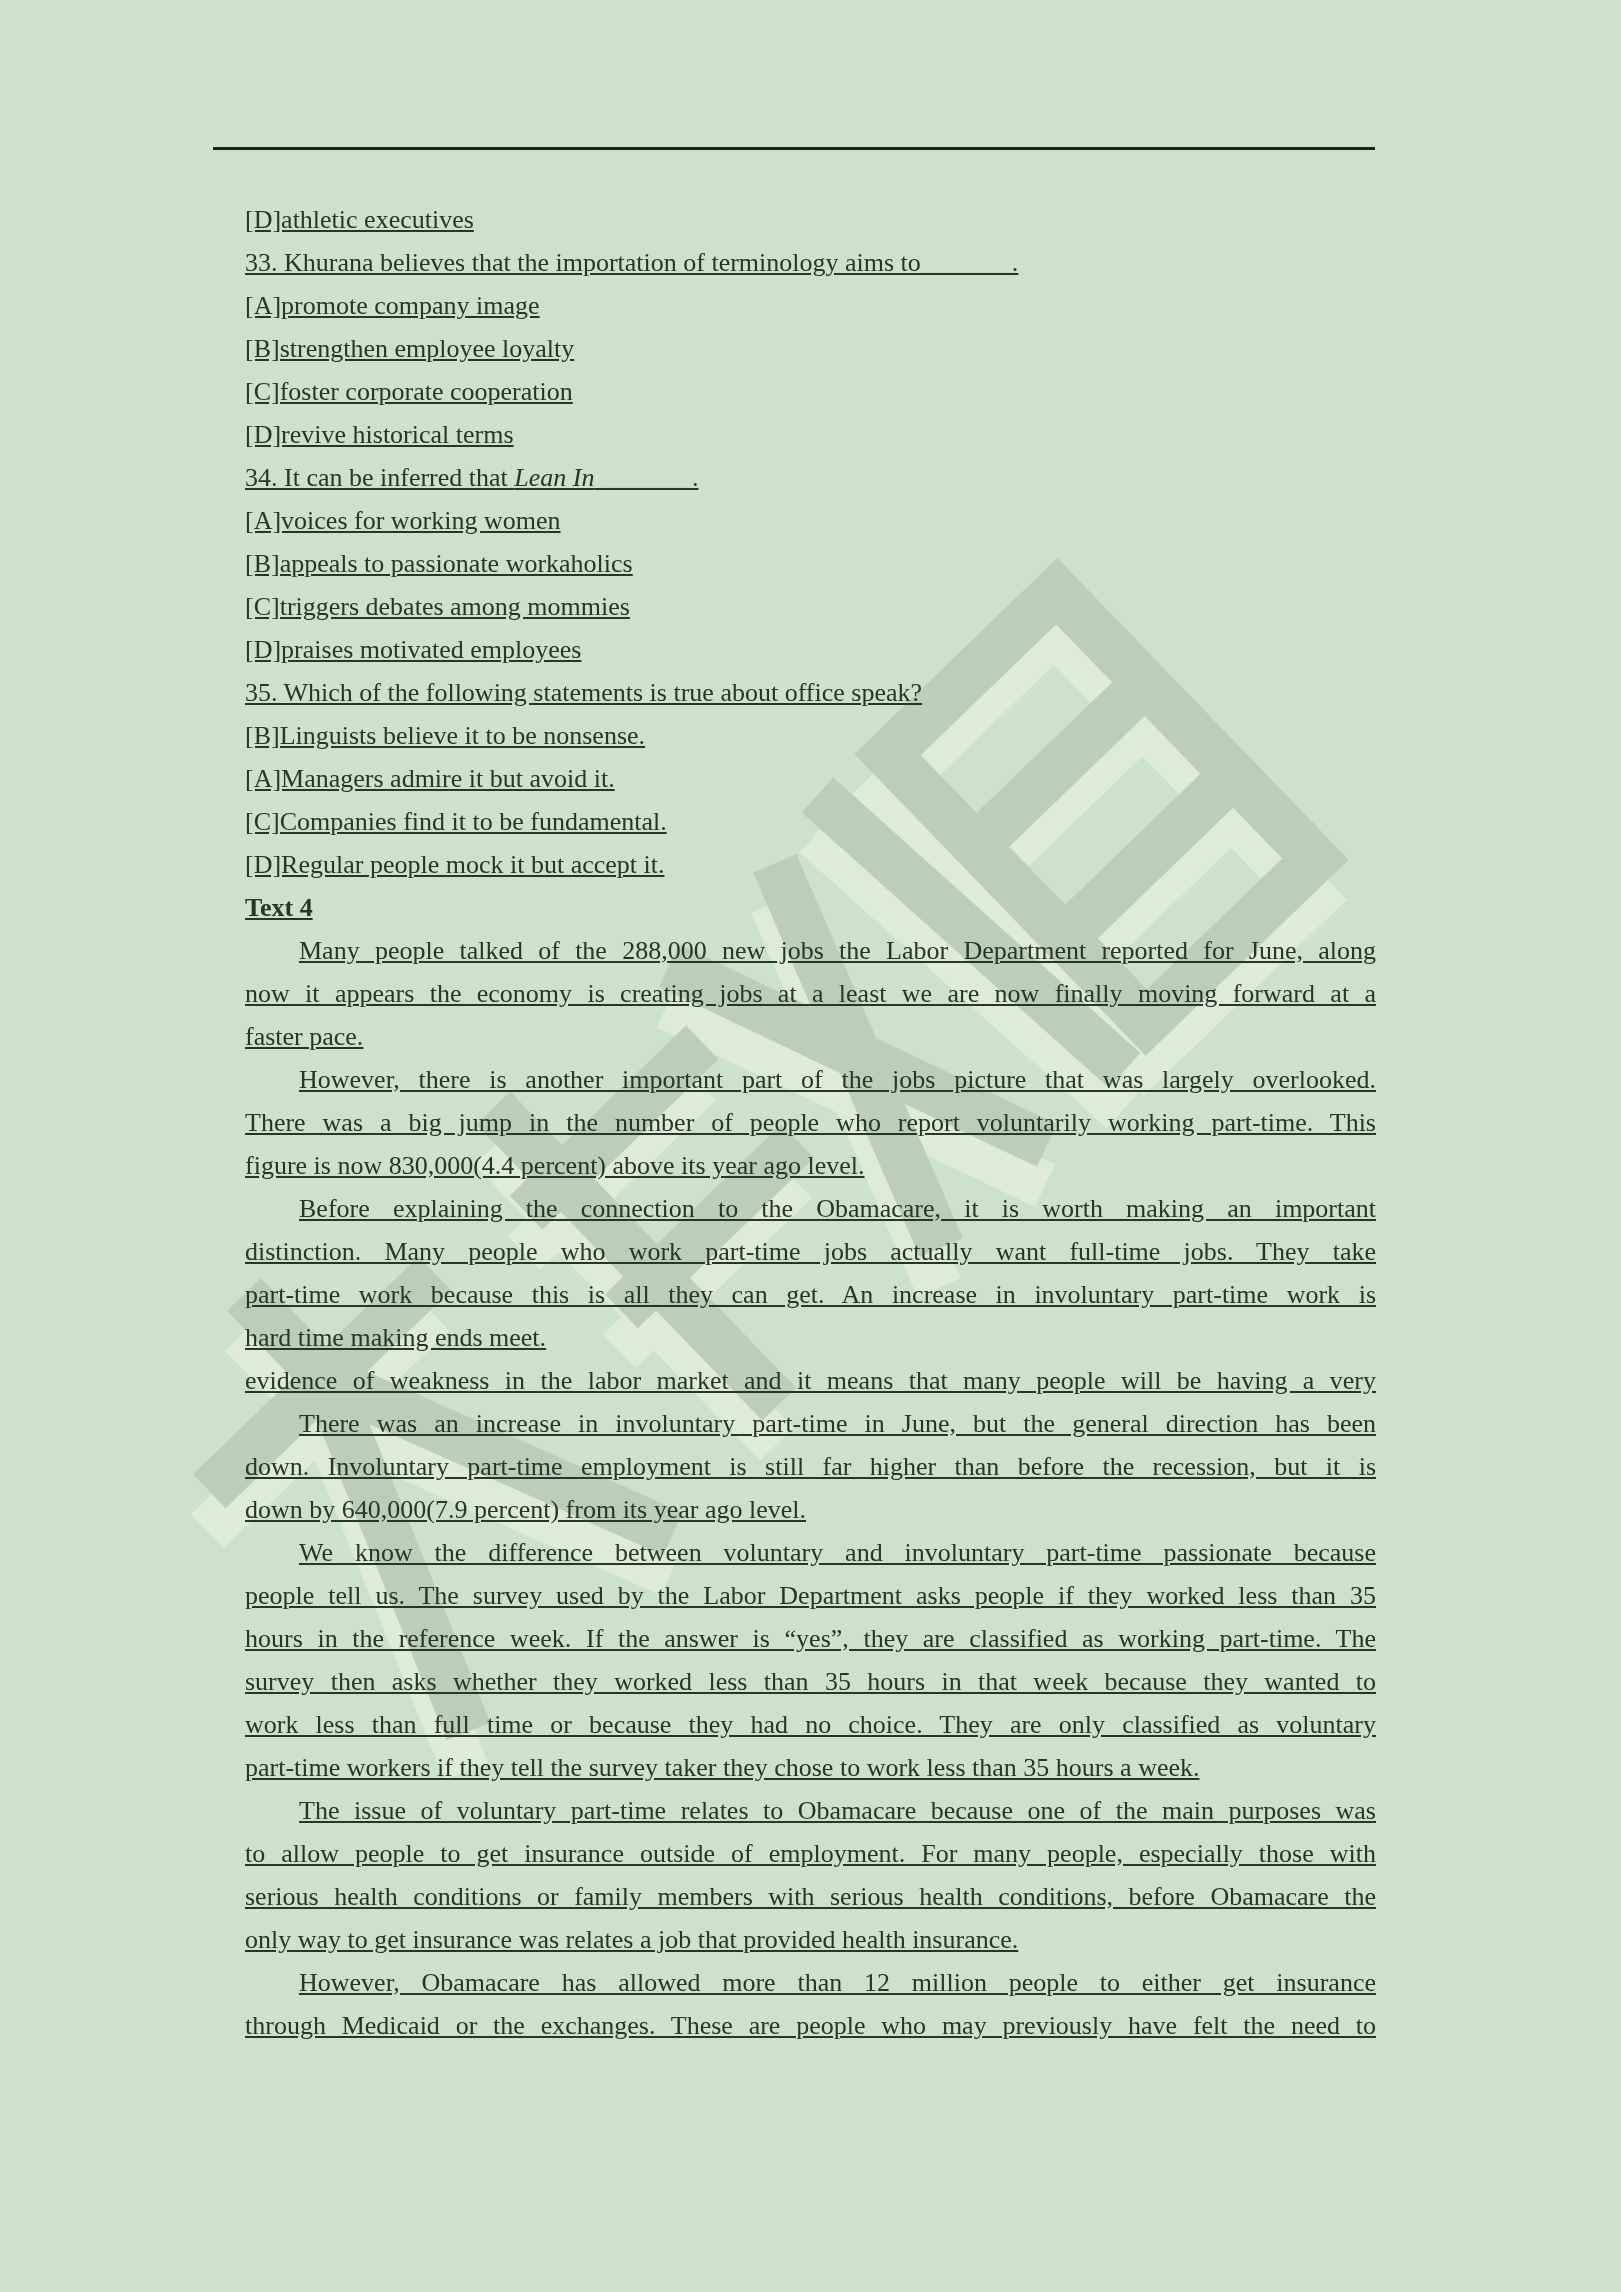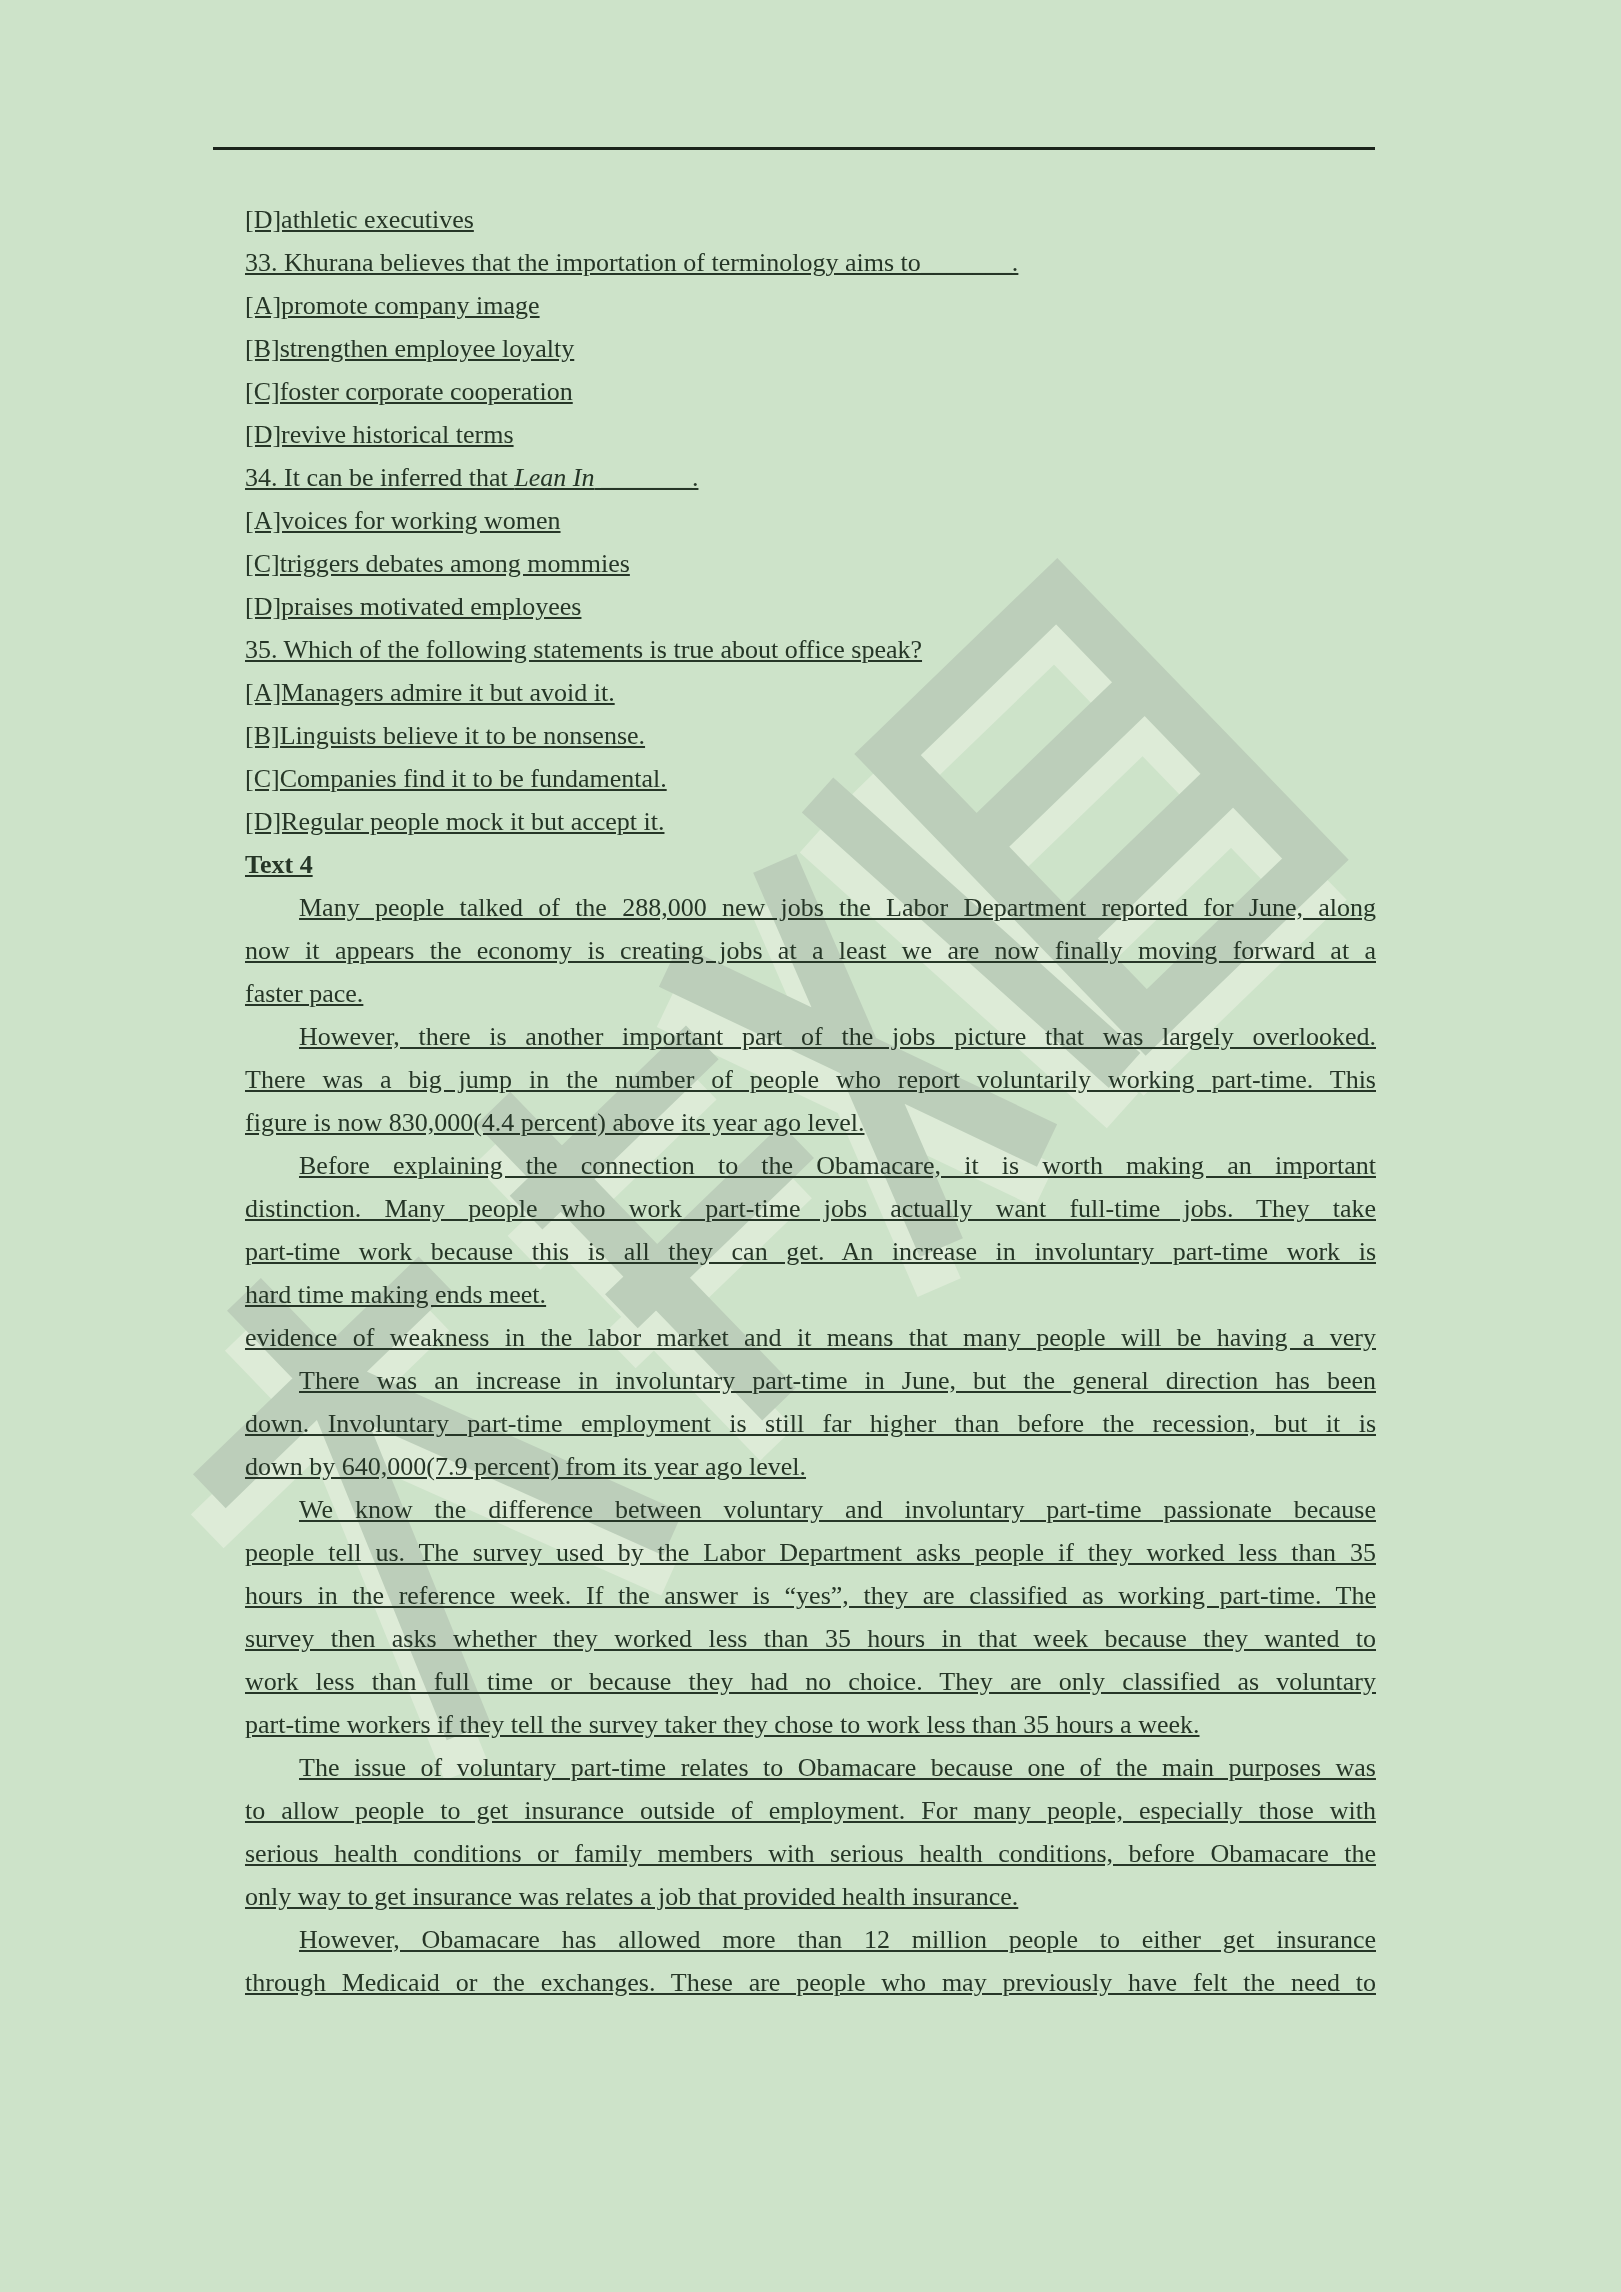--- a/index.html
+++ b/index.html
@@ -64,25 +64,26 @@
 
   <div class="text-block" style="color: rgb(38, 54, 39);">
       <div class="line"><span>[D]athletic executives</span></div>
       <div class="line"><span>33. Khurana believes that the importation of terminology aims to_______.</span></div>
       <div class="line"><span>[A]promote company image</span></div>
       <div class="line"><span>[B]strengthen employee loyalty</span></div>
       <div class="line"><span>[C]foster corporate cooperation</span></div>
       <div class="line"><span>[D]revive historical terms</span></div>
       <div class="line"><span>34. It can be inferred that </span><span class="it">Lean In</span><span> _______.</span></div>
       <div class="line"><span>[A]voices for working women</span></div>
+      <div class="line"><span>[B]appeals to passionate workaholics</span></div>
       <div class="line"><span>[C]triggers debates among mommies</span></div>
       <div class="line"><span>[D]praises motivated employees</span></div>
       <div class="line"><span>35. Which of the following statements is true about office speak?</span></div>
+      <div class="line"><span>[B]Linguists believe it to be nonsense.</span></div>
       <div class="line"><span>[A]Managers admire it but avoid it.</span></div>
-      <div class="line"><span>[B]Linguists believe it to be nonsense.</span></div>
       <div class="line"><span>[C]Companies find it to be fundamental.</span></div>
       <div class="line"><span>[D]Regular people mock it but accept it.</span></div>
       <div class="line"><span class="bd">Text 4</span></div>
       <div class="line j ind"><span>Many people talked of the 288,000 new jobs the Labor Department reported for June, along</span></div>
       <div class="line j"><span>now it appears the economy is creating jobs at a least we are now finally moving forward at a</span></div>
       <div class="line"><span>faster pace.</span></div>
       <div class="line j ind"><span>However, there is another important part of the jobs picture that was largely overlooked.</span></div>
       <div class="line j"><span>There was a big jump in the number of people who report voluntarily working part-time. This</span></div>
       <div class="line"><span>figure is now 830,000(4.4 percent) above its year ago level.</span></div>
       <div class="line j ind"><span>Before explaining the connection to the Obamacare, it is worth making an important</span></div>

